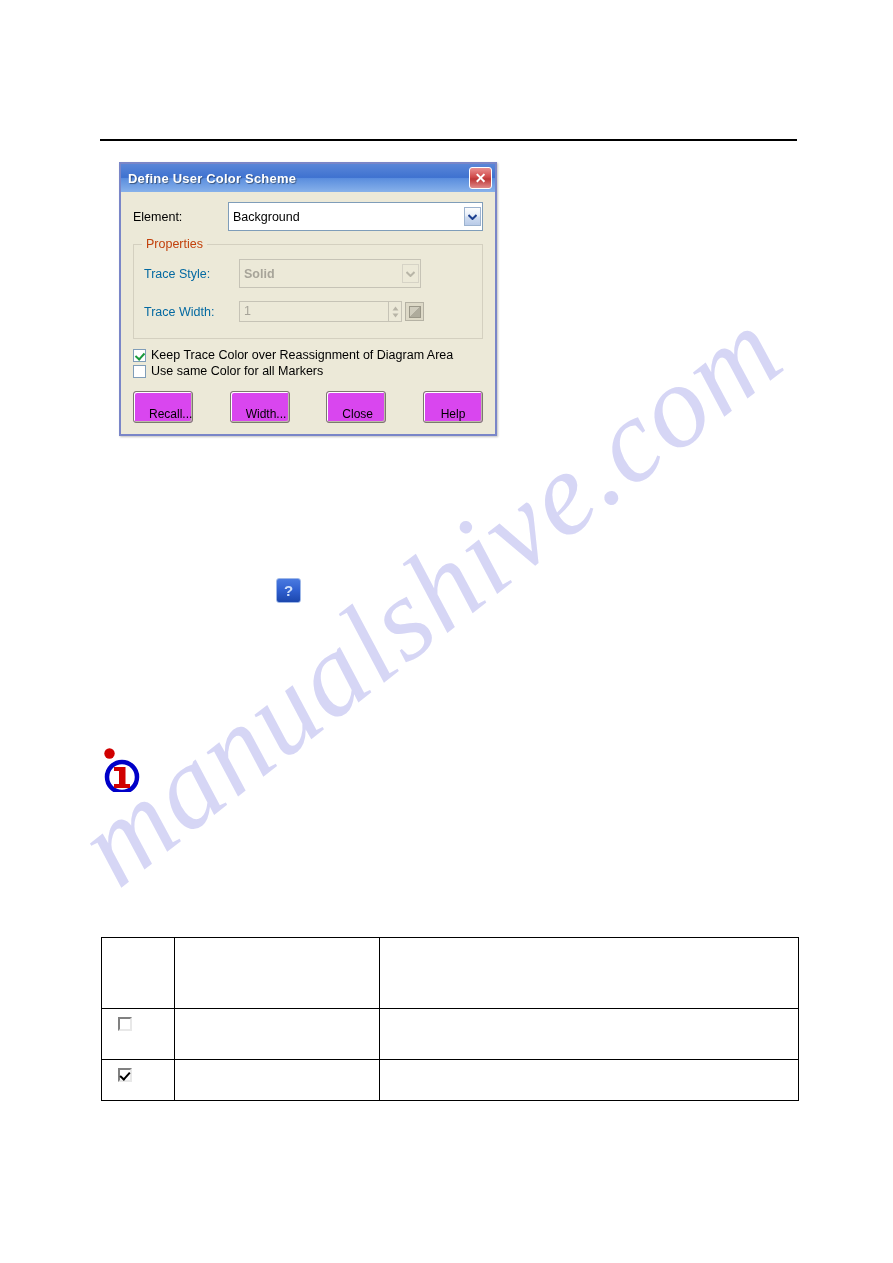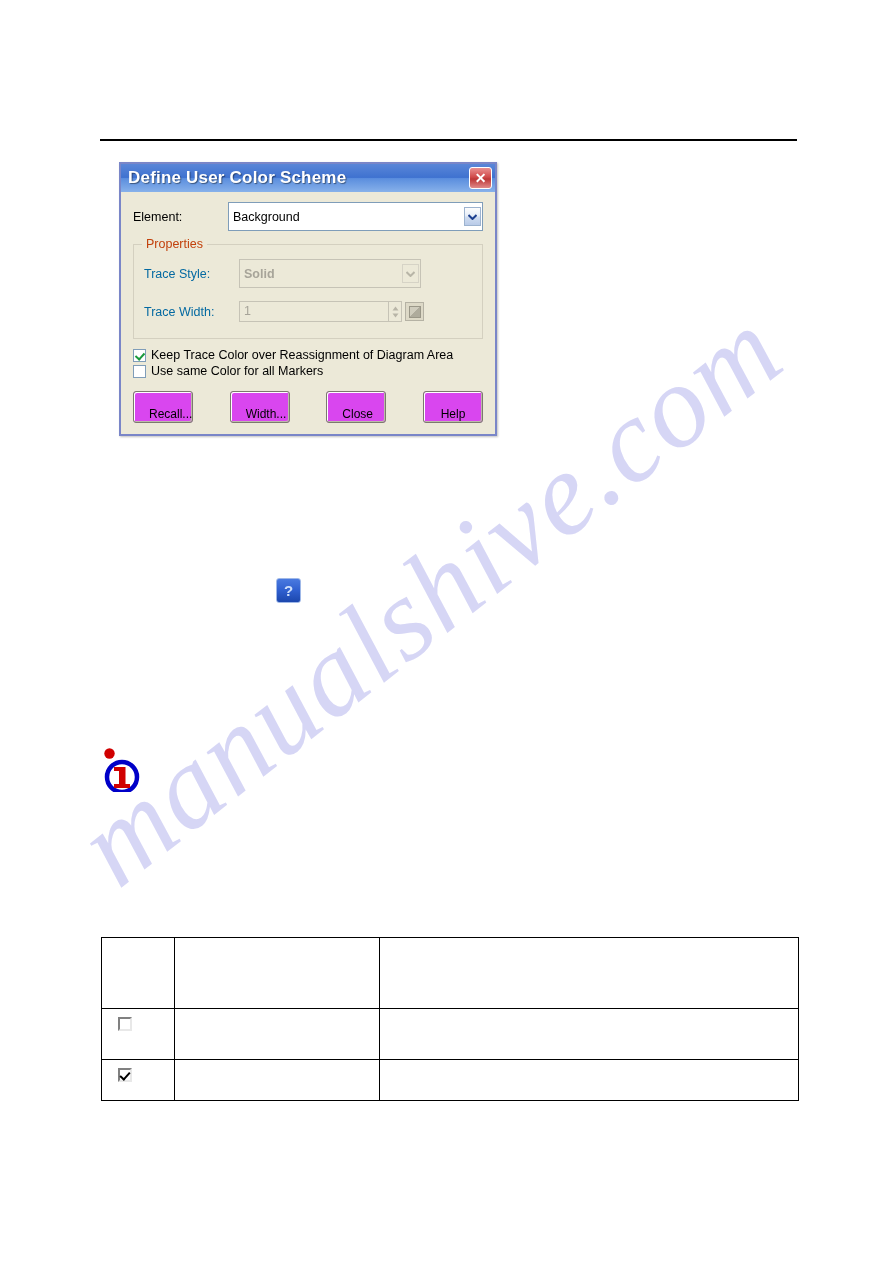--- a/index.html
+++ b/index.html
@@ -67,21 +67,21 @@
   .titlebar {
     height: 28px;
     background: linear-gradient(to bottom, #5a86d8 0%, #3f72d0 48%, #5b8ede 52%, #87b1ea 100%);
     display: flex;
     align-items: center;
     padding: 0 3px 0 7px;
     position: relative;
   }
   .titlebar-text {
     color: #ffffff;
-    font-size: 17px;
+    font-size: 13px;
     font-weight: bold;
     letter-spacing: .2px;
     text-shadow: 1px 1px 1px rgba(0,0,0,.45);
     flex: 1;
   }
   .close-btn {
     width: 21px;
     height: 20px;
     border-radius: 3px;
     border: 1px solid #ffffff;

